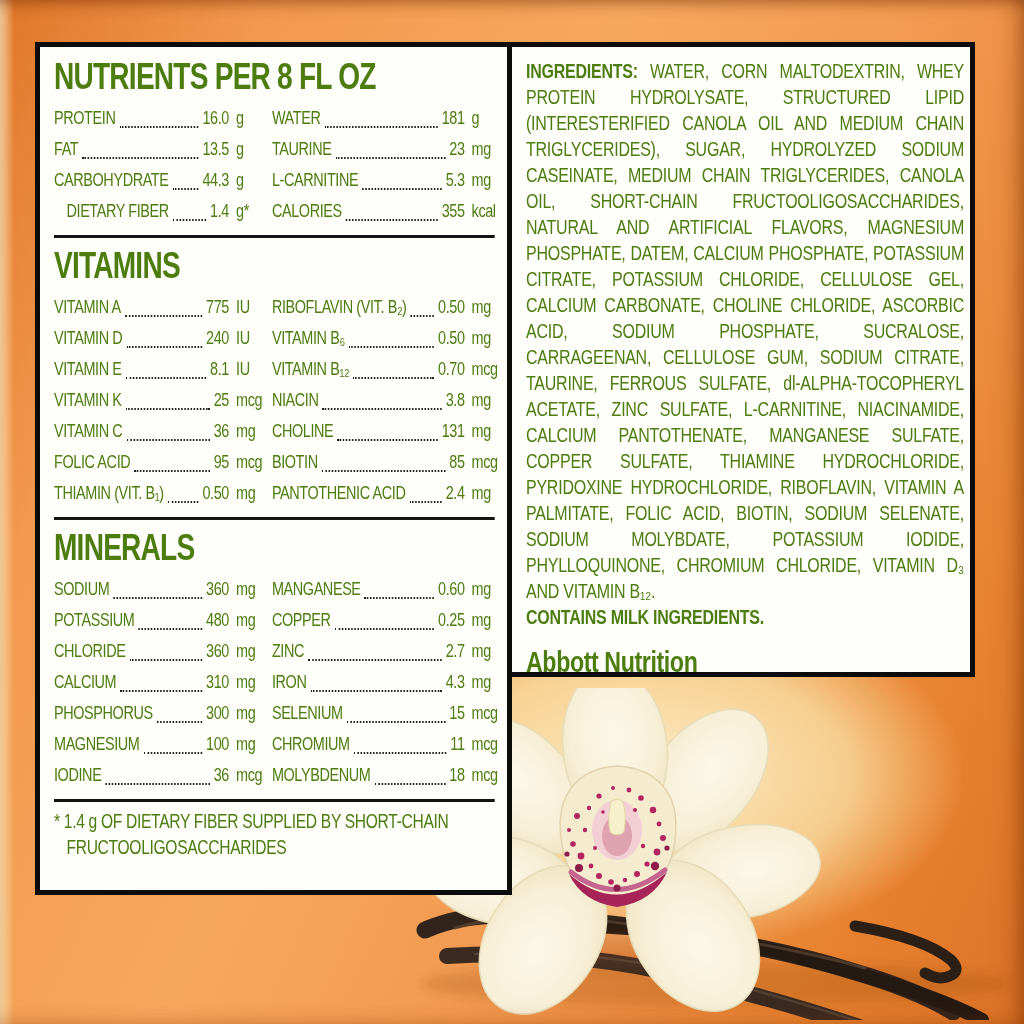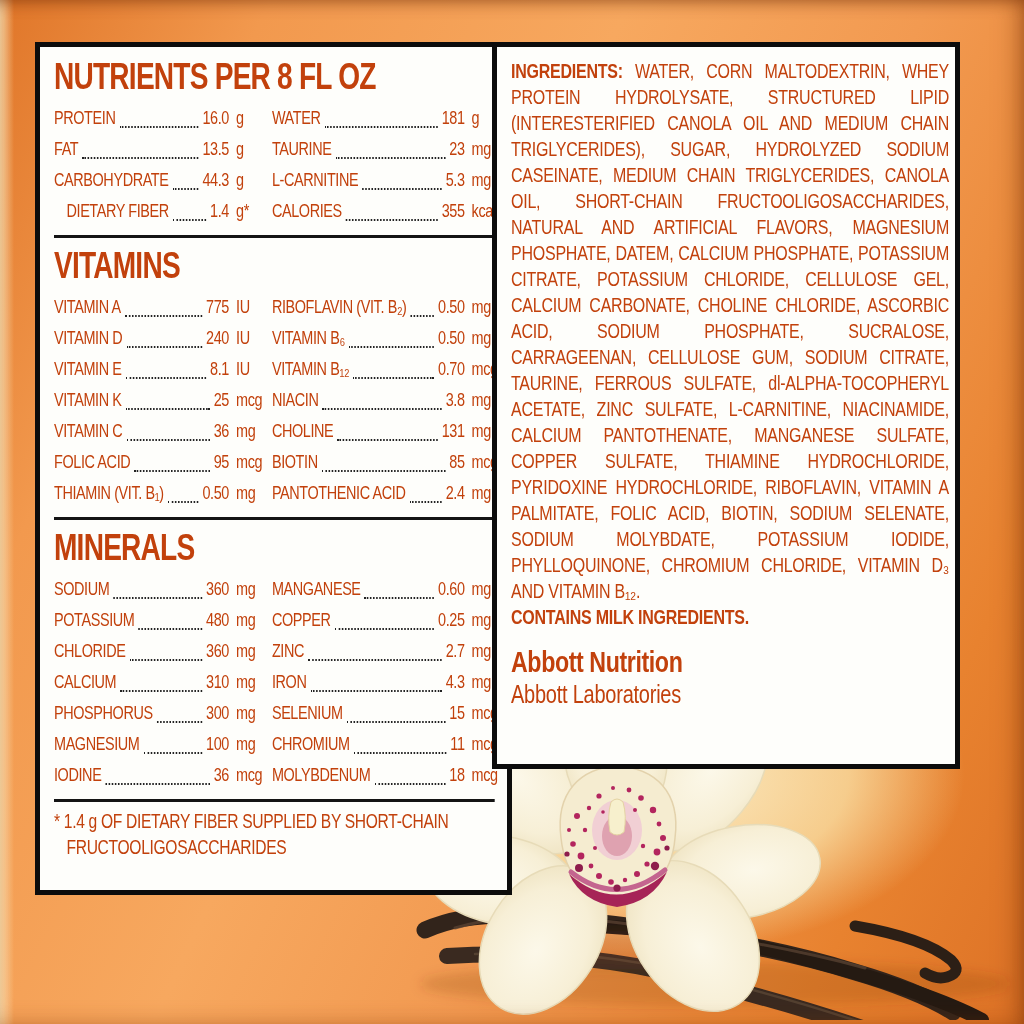--- a/index.html
+++ b/index.html
@@ -11,23 +11,23 @@
       radial-gradient(ellipse 430px 250px at 655px 775px, rgba(252,240,202,0.95) 0%, rgba(250,228,170,0.75) 45%, rgba(250,228,170,0) 72%),
       linear-gradient(115deg,#E07629 0%,#F2994E 18%,#F7A85F 42%,#F29A51 62%,#E8822F 85%,#DD7226 100%);
   }
   .vignette{position:absolute;inset:0;pointer-events:none;z-index:5;
     box-shadow:inset 0 9px 16px -8px rgba(105,40,5,.55),
                inset -16px 0 26px -12px rgba(110,45,5,.5),
                inset 0 -12px 24px -14px rgba(160,65,10,.3);}
   .edge-glow{position:absolute;left:0;top:0;width:14px;height:100%;z-index:4;pointer-events:none;
     background:linear-gradient(to right,rgba(255,232,185,.85),rgba(255,232,185,0));}
 
-  .panel{position:absolute;background:#FEFEFB;border:5px solid #0c0c0c;box-sizing:border-box;z-index:2;color:#c2410c;}
+  .panel{position:absolute;background:#FEFEFB;border:5px solid #0c0c0c;box-sizing:border-box;z-index:2;color:#4d7c0f;}
   .left-panel{left:35px;top:42px;width:477px;height:853px;padding:6px 12px 6px 14px;overflow:hidden;}
-  .right-panel{left:492px;top:42px;width:468px;height:727px;padding:11px 6px 10px 14px;overflow:hidden;}
+  .right-panel{left:507px;top:42px;width:468px;height:635px;padding:11px 6px 10px 14px;overflow:hidden;}
 
   
   .condense{transform:scaleX(0.78);transform-origin:0 0;width:128.2%;}
   .condense-r{transform:scaleX(0.80);transform-origin:0 0;width:125%;}
 
   .section-title{font-size:36px;font-weight:bold;letter-spacing:-1px;line-height:44px;margin:2px 0 3px;}
   .rule{border-top:3px solid #141414;margin:9px 0 6px;}
   .sec-grid{display:grid;grid-template-columns:48% 52%;column-gap:8px;}
   .n-row{display:flex;align-items:baseline;font-size:18.5px;letter-spacing:-0.5px;line-height:31px;white-space:nowrap;}
   .n-row.indent{padding-left:16px;}

